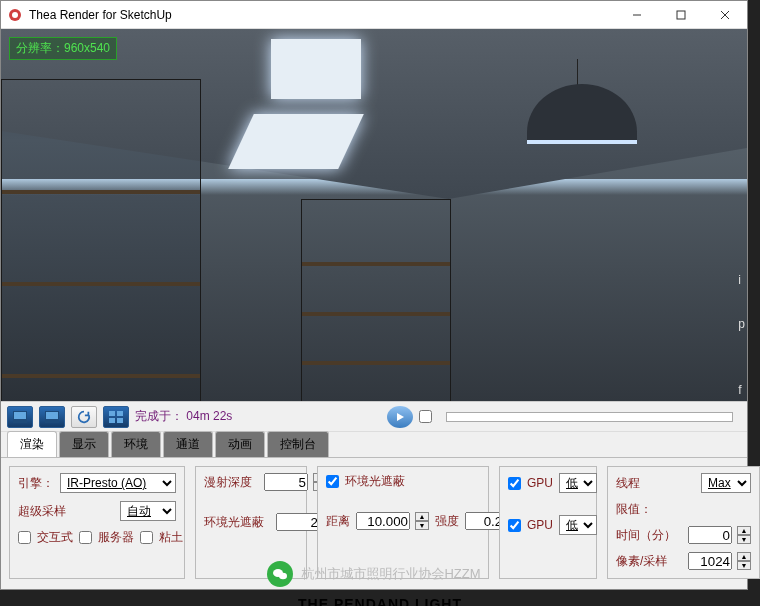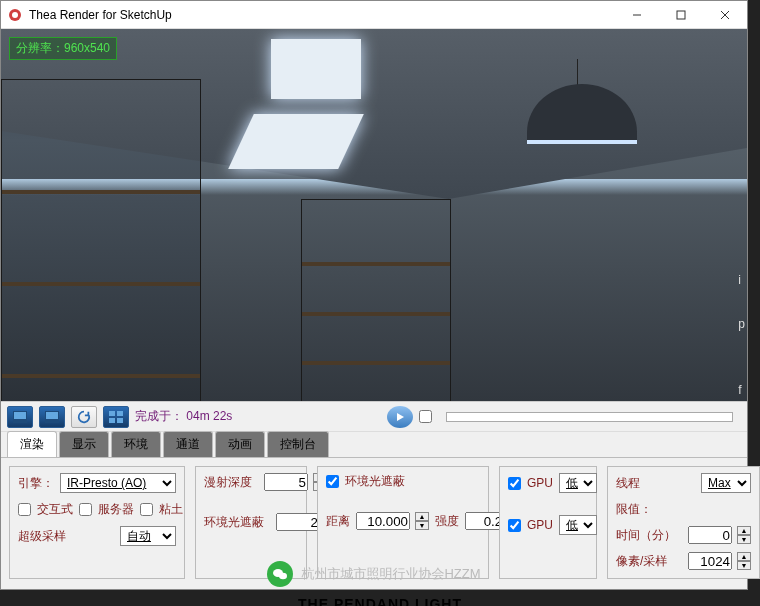--- a/index.html
+++ b/index.html
@@ -163,32 +163,32 @@
   </div>
 
   <div class="panelarea">
 
     <div class="group" style="width:176px">
       <div class="row">
         <span class="lbl">引擎：</span>
         <select style="flex:1"><option>IR-Presto (AO)</option></select>
       </div>
       <div class="row">
+        <span class="lbl">超级采样</span>
+        <span style="flex:1"></span>
+        <select style="width:56px"><option>自动</option></select>
+      </div>
+      <div class="row">
         <input type="checkbox" class="chk" style="">
           <span class="lbl">交互式</span>
         <input type="checkbox" class="chk" style="">
           <span class="lbl">服务器</span>
         <input type="checkbox" class="chk" style="">
           <span class="lbl">粘土</span>
       </div>
-      <div class="row">
-        <span class="lbl">超级采样</span>
-        <span style="flex:1"></span>
-        <select style="width:56px"><option>自动</option></select>
-      </div>
     </div>
 
     <div class="group" style="width:112px">
       <div class="row">
         <span class="lbl">漫射深度</span>
         <span style="flex:1"></span>
         <input class="num" value="5" style="">
         <span class="spin">
             <div>▲</div>
             <div>▼</div>

